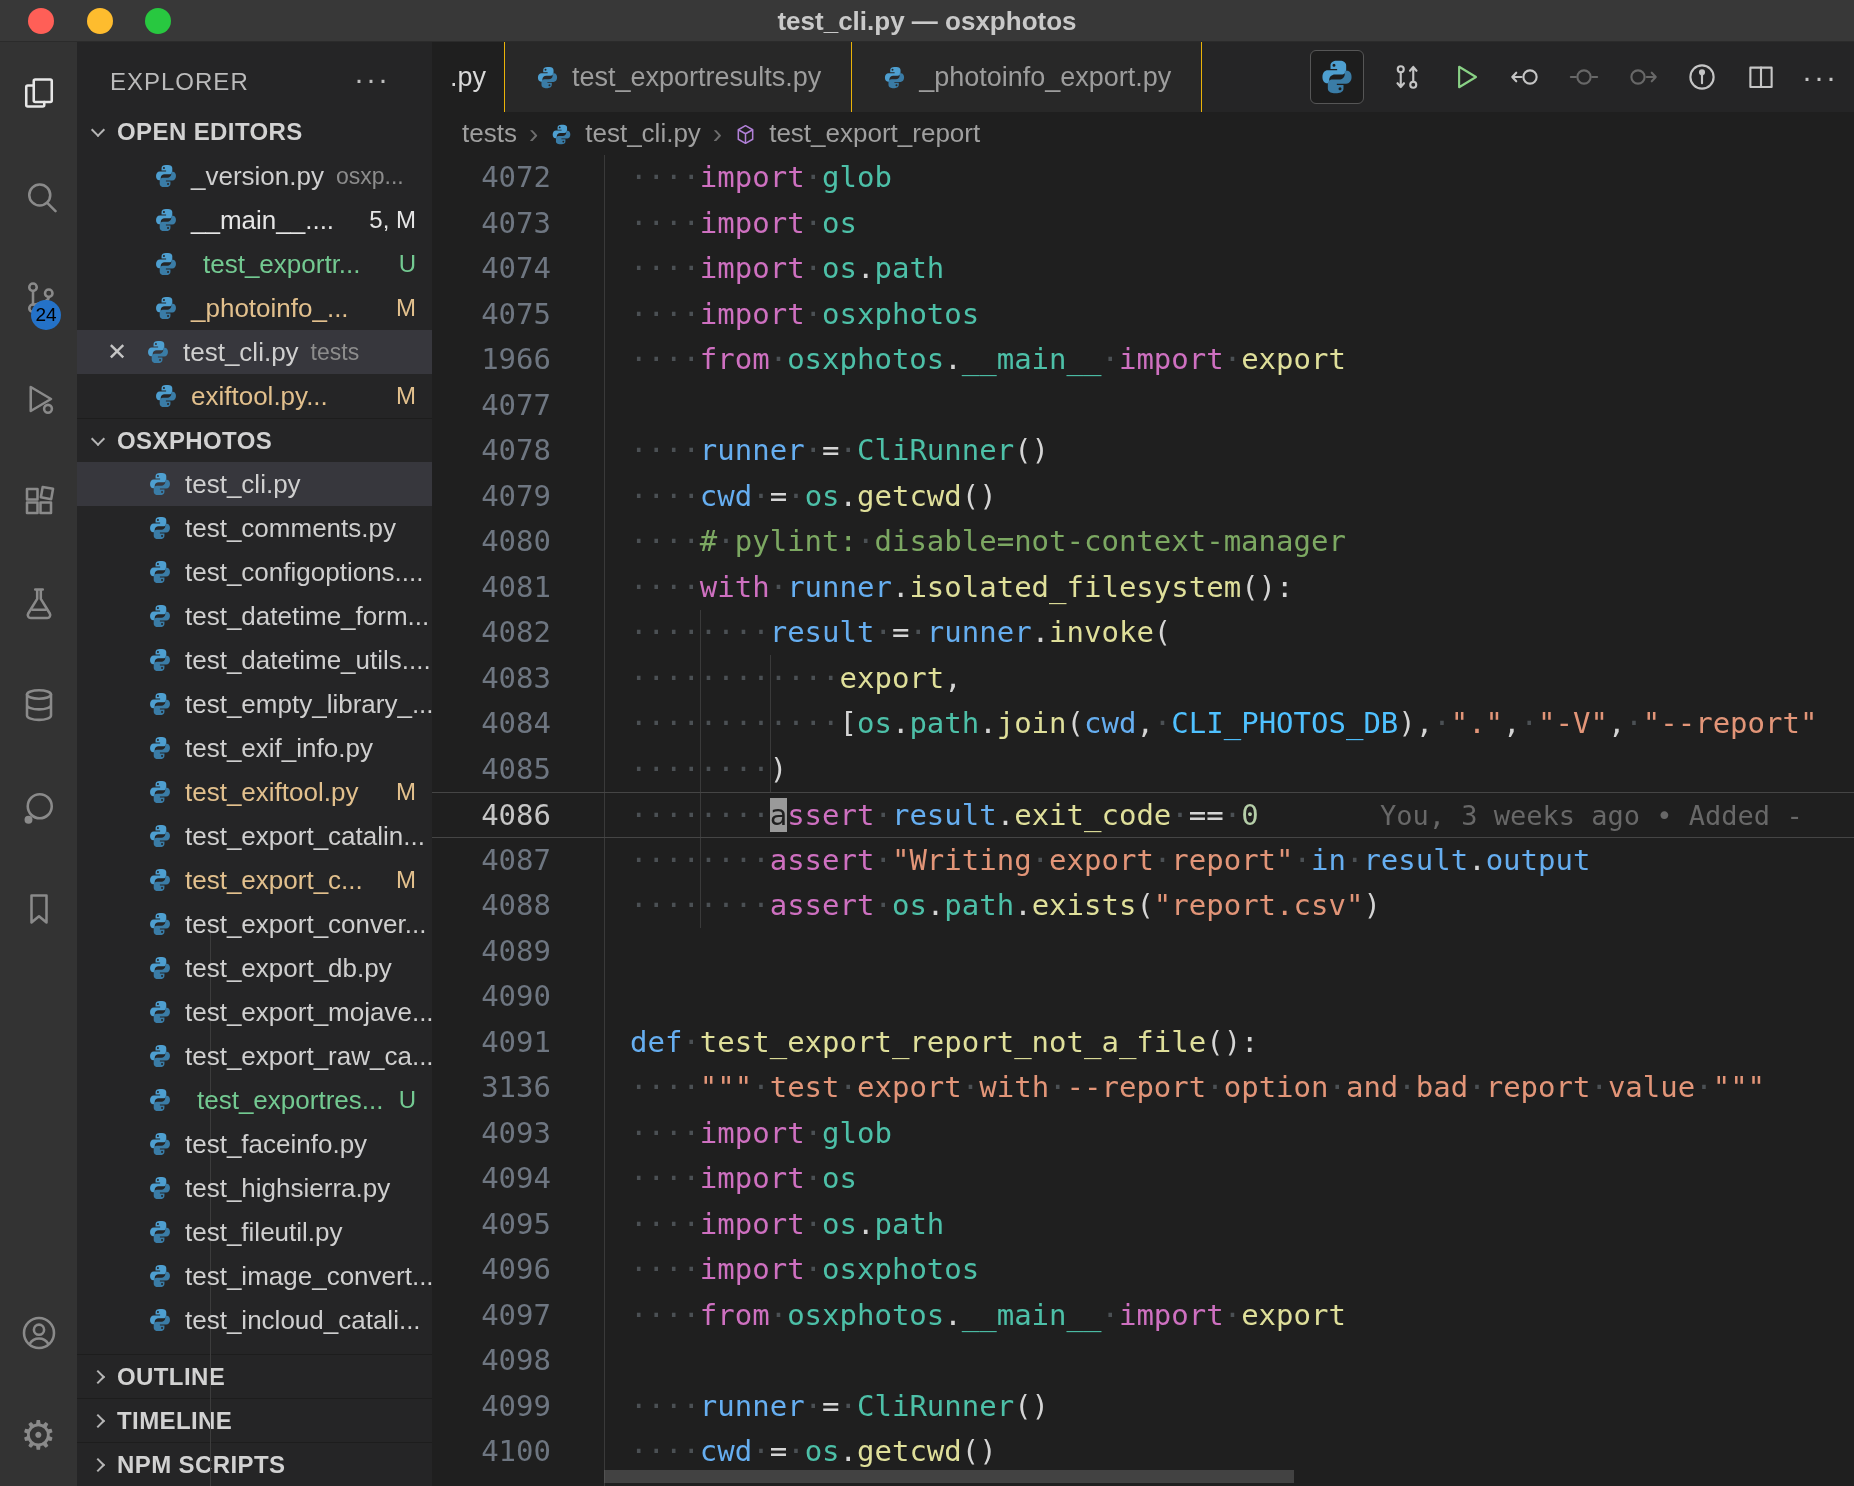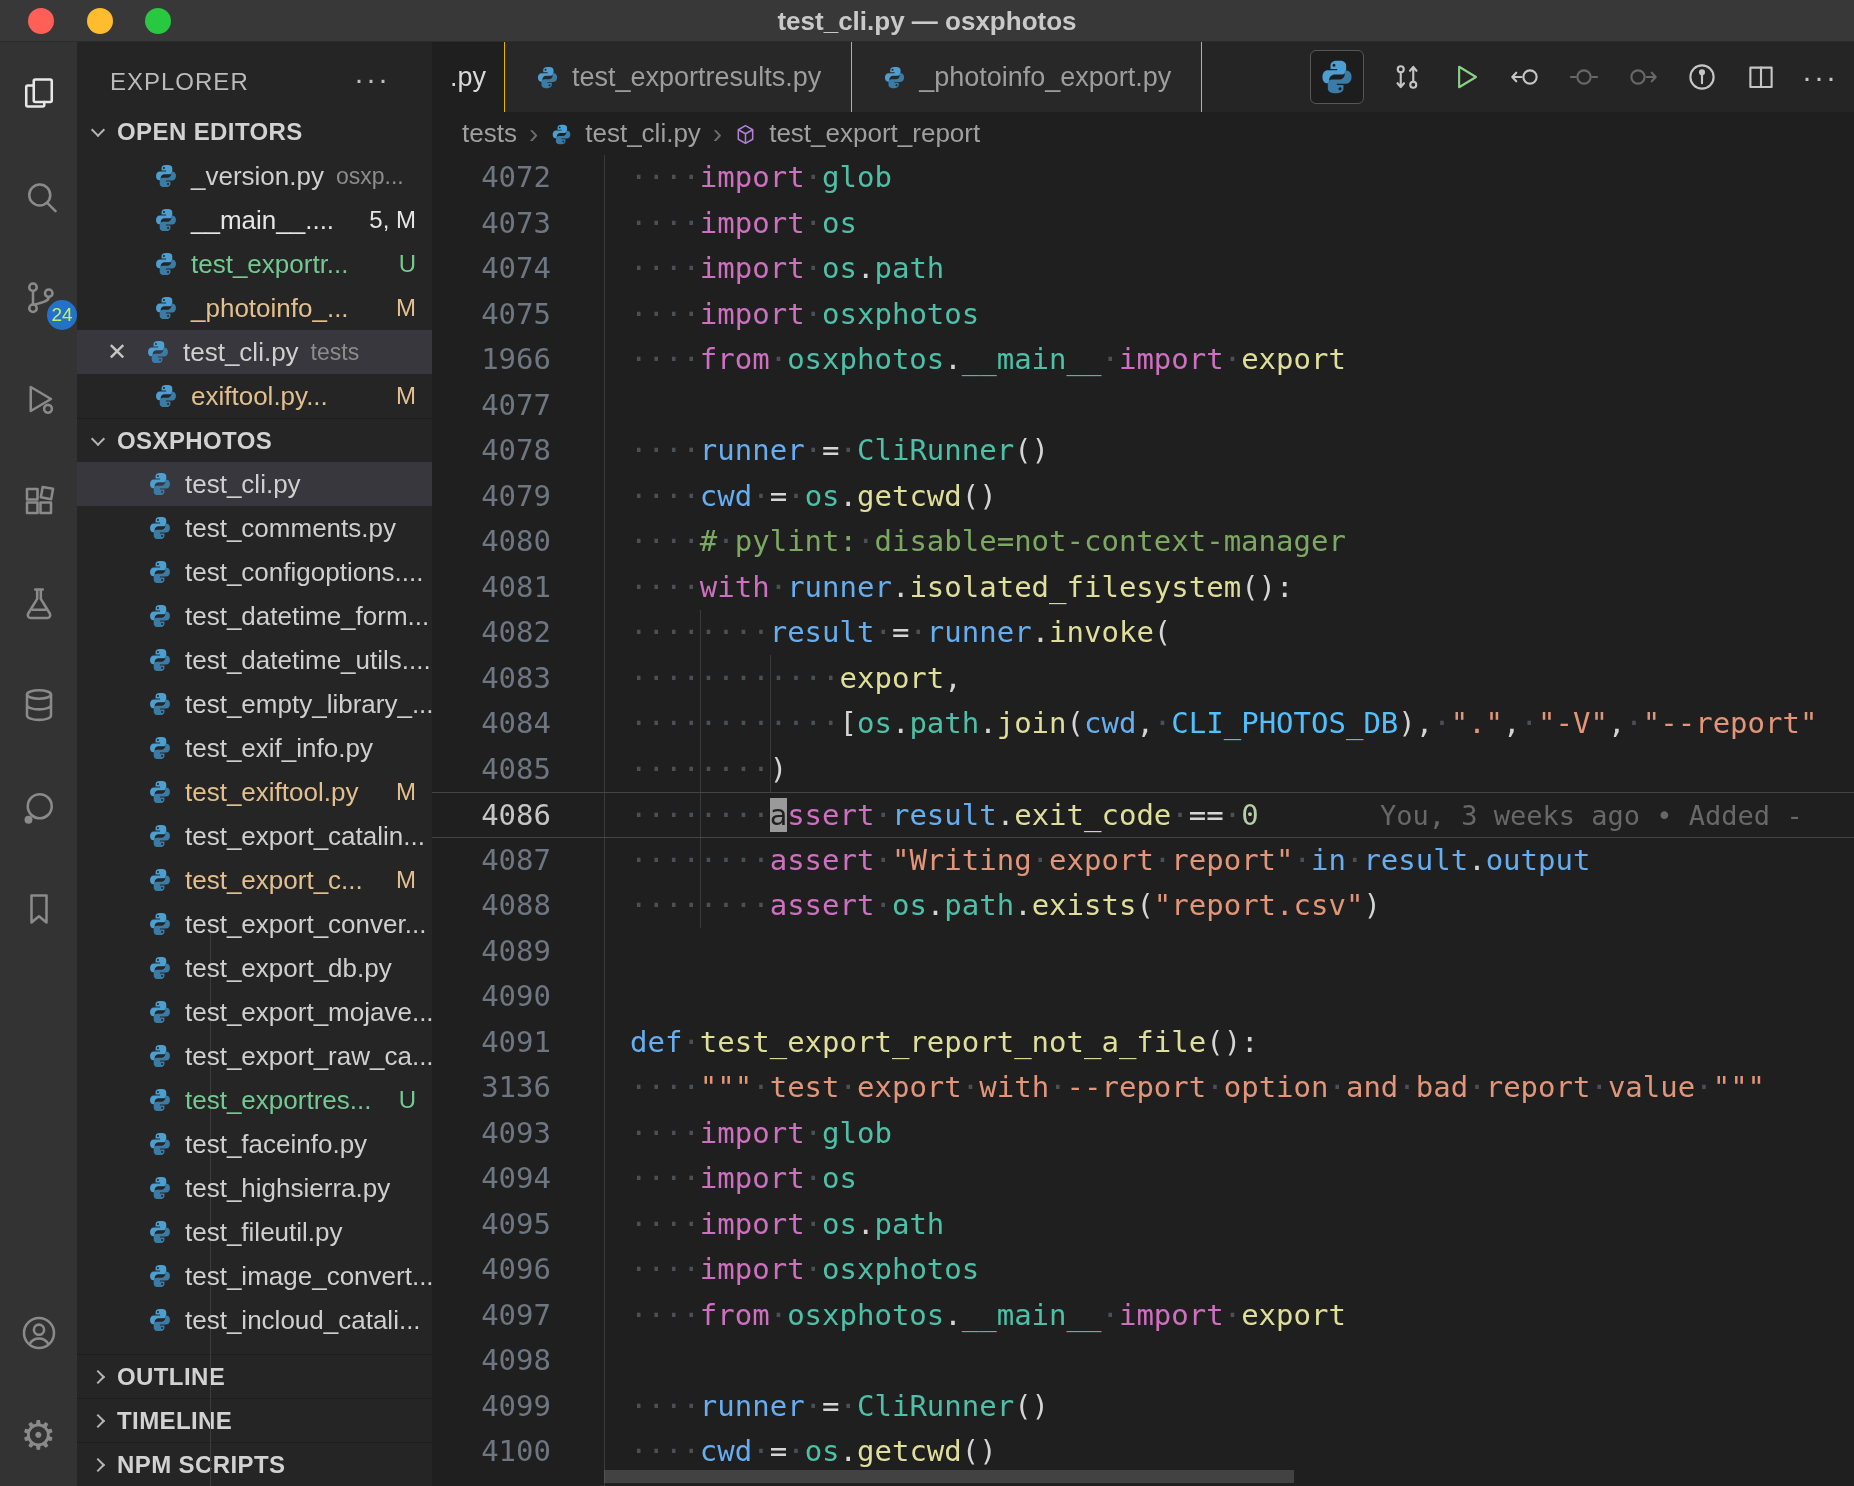--- a/index.html
+++ b/index.html
@@ -11,22 +11,22 @@
   #tl-close{ left:28px; background:#ff5f57; } #tl-min{ left:87px; background:#febc2e; }
   #tl-max{ left:145px; background:#28c840; }
   #win-title { position:absolute; left:0; right:0; top:0; height:42px; line-height:42px;
     text-align:center; color:#c9c9c9; font-size:26px; font-weight:bold; }
 
   
   #activitybar { position:absolute; left:0; top:42px; width:77px; bottom:0; background:#333333; }
   .ai { position:relative; width:77px; height:102px; display:flex; align-items:center; justify-content:center; color:#8a8a8a; cursor:pointer; }
   .ai svg { width:36px; height:36px; }
   .ai.active { color:#e7e7e7; }
-  .ai .badge { position:absolute; right:0; bottom:18px; min-width:30px; height:30px; border-radius:15px;
-    background:#2472c8; color:#bef264; font-size:19px; line-height:30px; text-align:center; padding:0 4px; }
+  .ai .badge { position:absolute; right:16px; bottom:18px; min-width:30px; height:30px; border-radius:15px;
+    background:#2472c8; color:#000000; font-size:19px; line-height:30px; text-align:center; padding:0 4px; }
   #activity-bottom { position:absolute; left:0; bottom:0; width:77px; }
   .gear-glyph { font-size:40px; font-family:"DejaVu Sans",sans-serif; }
 
   
   #sidebar { position:absolute; left:77px; top:42px; width:355px; bottom:0; background:#252526;
     display:flex; flex-direction:column; color:#cccccc; overflow:hidden; }
   #explorer-head { height:68px; padding:26px 20px 0 33px; font-size:24px; color:#bbbbbb; letter-spacing:1px; position:relative; }
   #explorer-more { position:absolute; right:42px; top:20px; font-size:30px; color:#bdbdbd; letter-spacing:2px; cursor:pointer; }
   .sec-head { height:44px; display:flex; align-items:center; padding-left:16px; font-weight:bold;
     font-size:24px; color:#d2d2d2; letter-spacing:.4px; cursor:pointer; flex:none; }
@@ -39,21 +39,21 @@
   .row .fi { width:26px; height:26px; flex:none; margin-right:12px; }
   .row .fi svg { width:26px; height:26px; }
   .row.sel { background:#37373d; }
   .row .lbl { white-space:nowrap; }
   .row .suffix { color:#8c8c8c; font-size:23px; margin-left:12px; white-space:nowrap; }
   .row .badge-txt { position:absolute; right:16px; font-size:24px; }
   .row .close-x { position:absolute; left:30px; font-size:24px; color:#c5c5c5; }
   .oe-row { padding-left:76px; }
   .oe-row.sel { padding-left:68px; }
   .tree-row { padding-left:70px; }
-  .st-warning { color:#e5e5e5; } .st-untracked { color:#73c991; } .st-modified { color:#e2c08d; }
+  .st-warning { color:#e5e5e5; } .st-untracked { color:#73c991;margin-left:12px; } .st-modified { color:#e2c08d; }
   #tree-guide { position:absolute; left:133px; top:462px; width:1px; height:880px; background:#3c3c3c; }
   #sidebar-bottom { margin-top:auto; }
 
   
   #editor-pane { position:absolute; left:432px; top:42px; right:0; bottom:0; background:#1f1f1f; }
   #tab-bar { height:70px; background:#252526; display:flex; align-items:stretch; }
   .tab { display:flex; align-items:center; padding:0 30px; font-size:27px; color:#9d9d9d;
     background:#282828; border-right:1px solid #eab308; cursor:pointer; white-space:nowrap; }
   .tab.active { background:#1f1f1f; color:#d8d8d8; padding:0 18px; }
   .tab .fi { width:25px; height:25px; margin-right:12px; }

